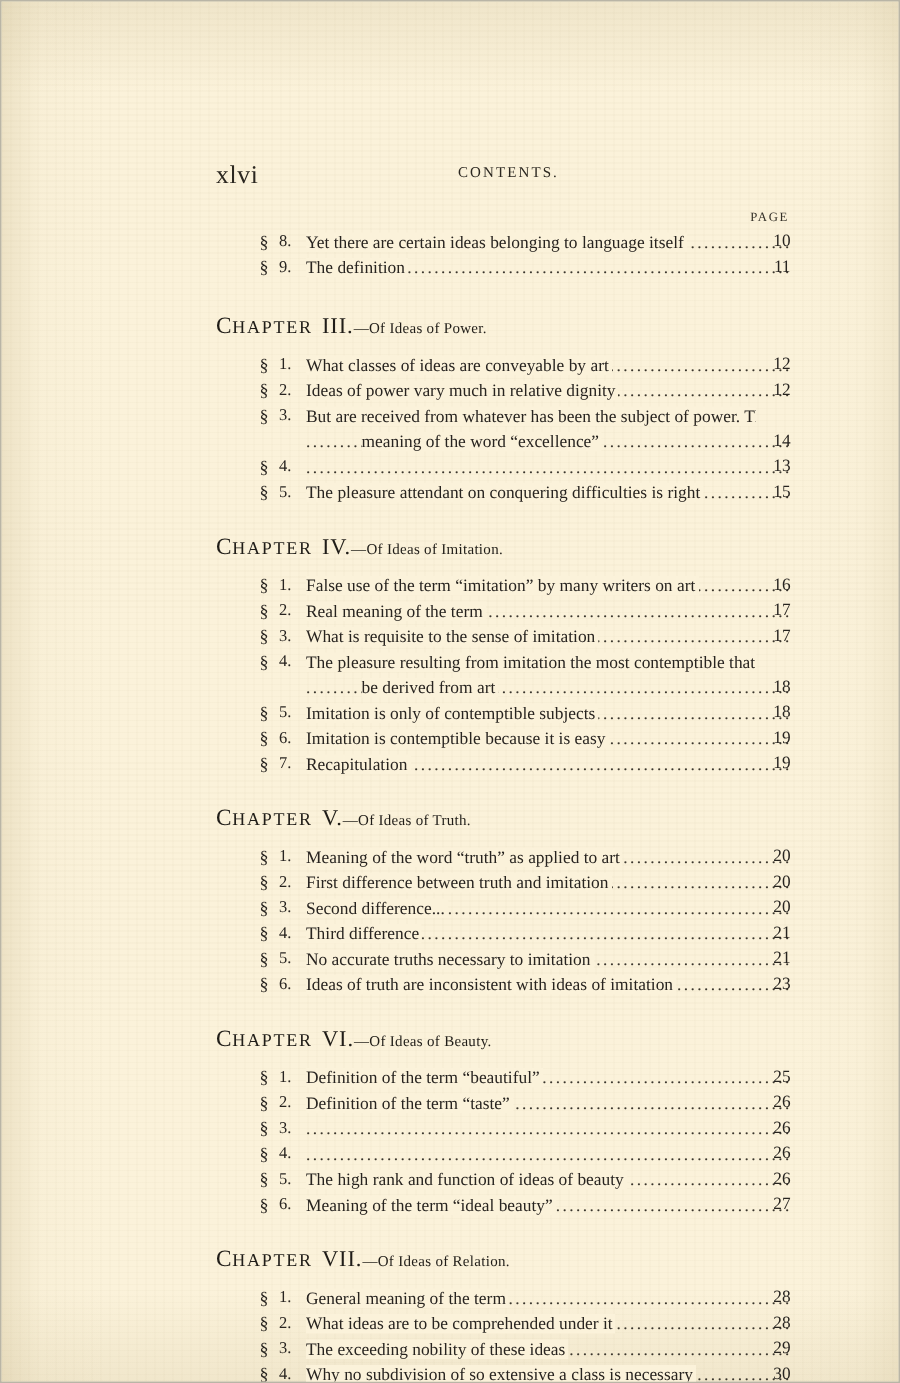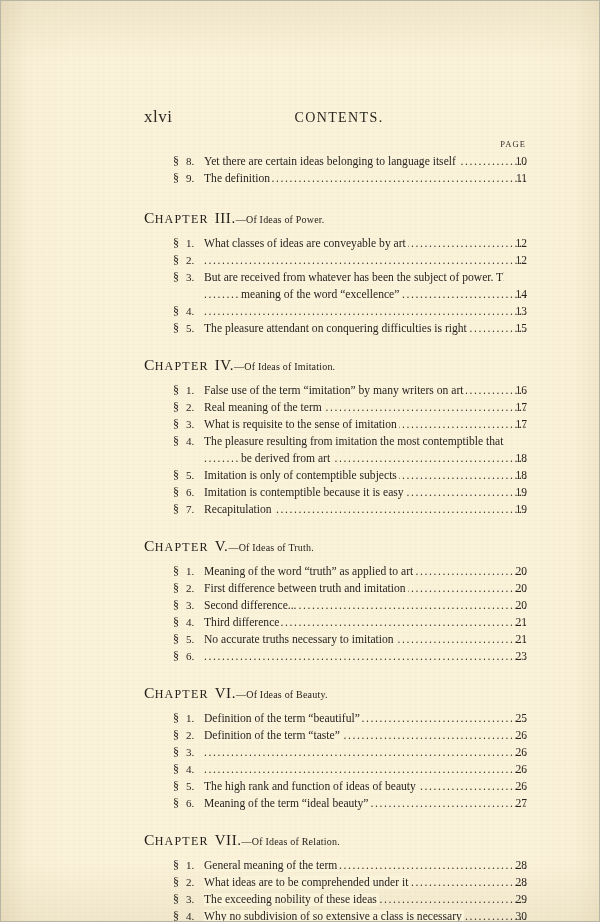--- a/index.html
+++ b/index.html
@@ -58,21 +58,21 @@
     font-size: 17px;
     letter-spacing: 0.5px;
     color: #2b2720;
   }
   .head-title {
     position: absolute;
     left: 0;
     top: 3px;
     width: 390px;
     text-align: center;
-    font-size: 14px;
+    font-size: 10px;
     letter-spacing: 1.4px;
     color: #2b2720;
   }
 
   .page-label {
     position: absolute;
     left: 470px;
     top: 138px;
     width: 55px;
     text-align: right;
@@ -233,20 +233,21 @@
               <span class="sect">§</span>
               <span class="idx">1.</span>
               <span class="leader"></span>
               <span class="txt"><span class="shade">What classes of ideas are conveyable by art</span></span>
               <span class="pg">12</span>
             </li>
             <li class="entry">
               <span class="sect">§</span>
               <span class="idx">2.</span>
               <span class="leader"></span>
+              <span class="txt"><span class="shade">Ideas of power vary much in relative dignity</span></span>
               <span class="pg">12</span>
             </li>
             <li class="entry">
               <span class="sect">§</span>
               <span class="idx">3.</span>
               <span class="txt"><span class="shade">But are received from whatever has been the subject of power.   The</span></span>
             </li>
             <li class="entry cont">
               <span class="leader"></span>
               <span class="txt"><span class="shade">meaning of the word “excellence”</span></span>
@@ -359,20 +360,21 @@
               <span class="sect">§</span>
               <span class="idx">5.</span>
               <span class="leader"></span>
               <span class="txt"><span class="shade">No accurate truths necessary to imitation</span></span>
               <span class="pg">21</span>
             </li>
             <li class="entry">
               <span class="sect">§</span>
               <span class="idx">6.</span>
               <span class="leader"></span>
+              <span class="txt"><span class="shade">Ideas of truth are inconsistent with ideas of imitation</span></span>
               <span class="pg">23</span>
             </li>
           </ul>
         </div>
         <div class="chapter-block">
           <h2 class="chapter-head"><span class="kw"><span class="cap">C</span>HAPTER</span><span class="num">VI.</span><span class="rest">—Of Ideas of Beauty.</span></h2>
           <ul class="entries">
             <li class="entry">
               <span class="sect">§</span>
               <span class="idx">1.</span>

